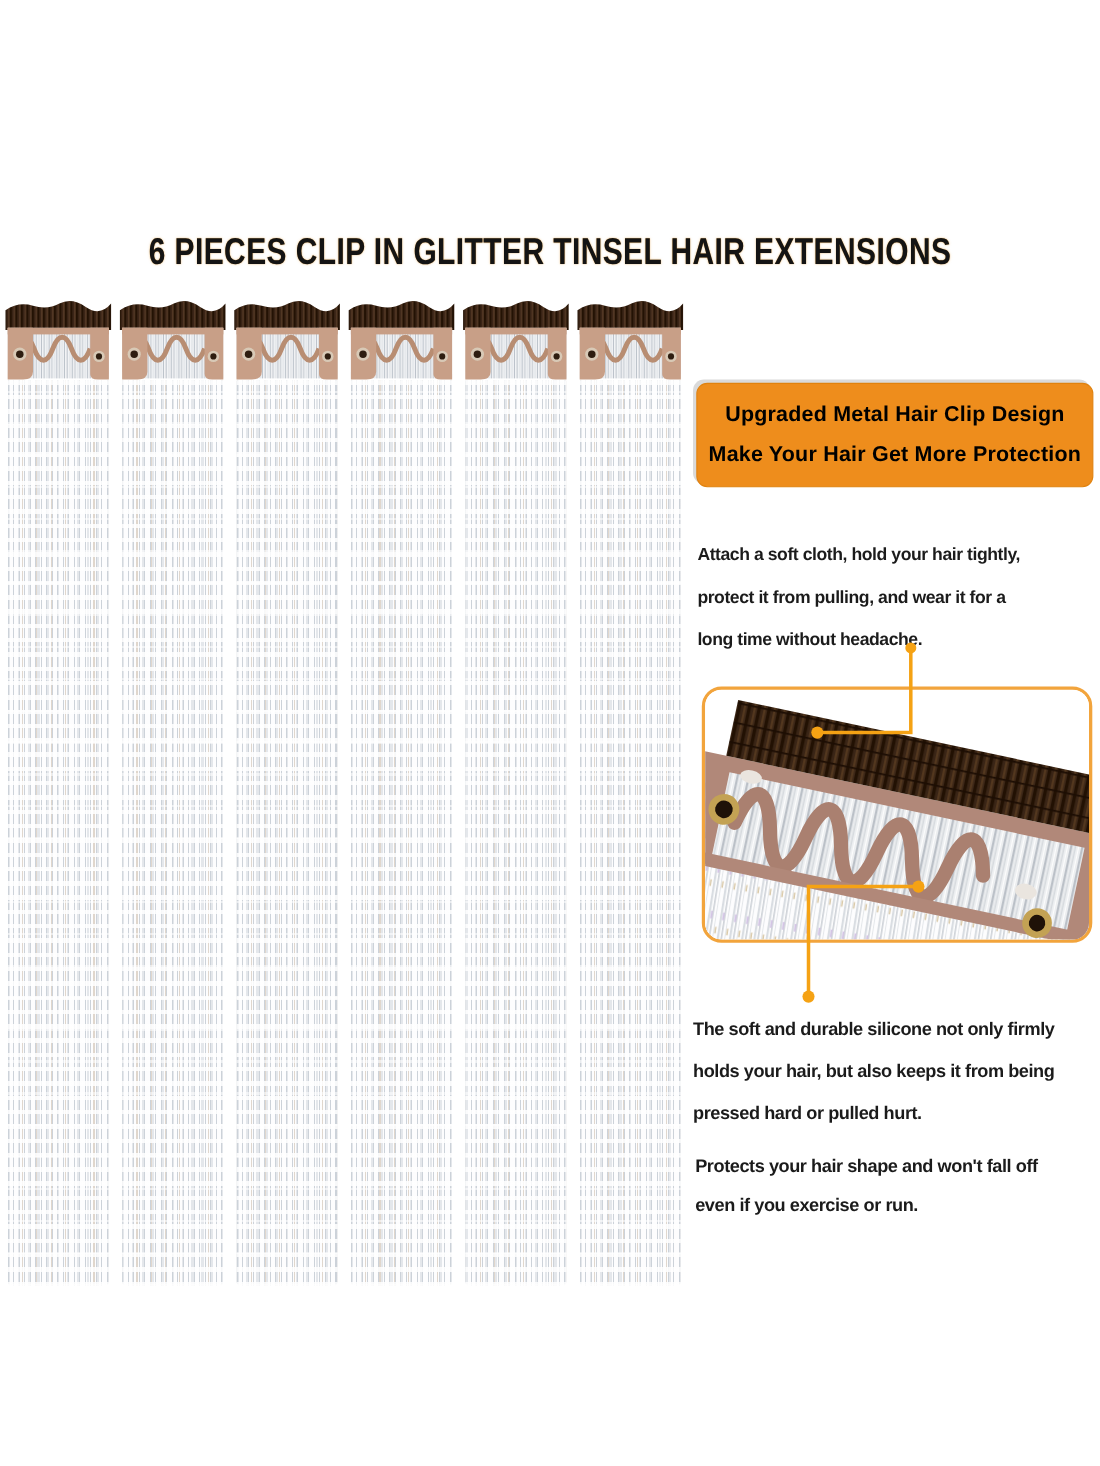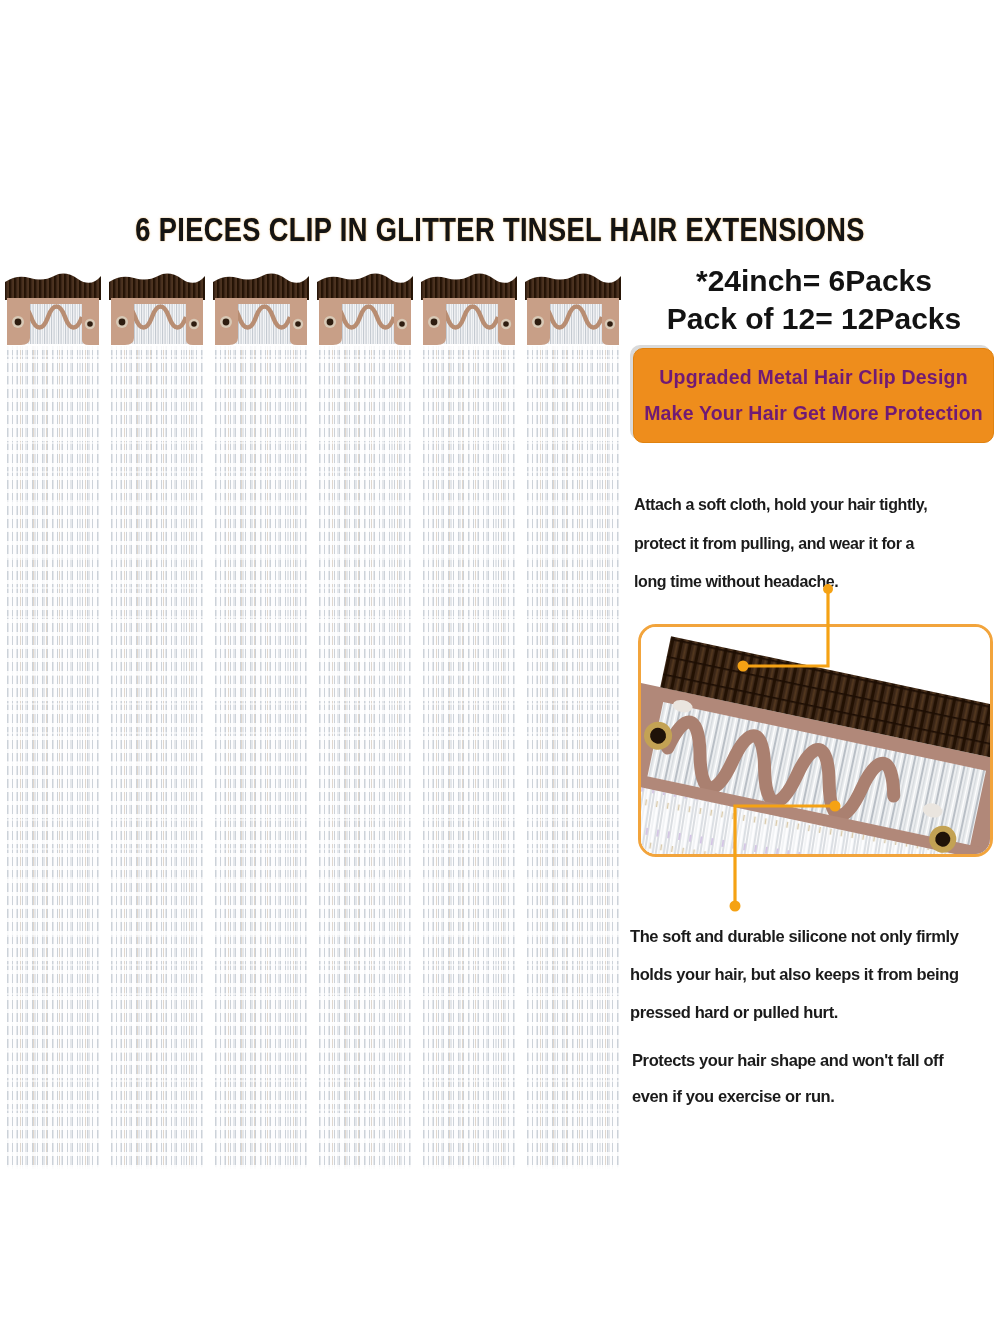--- a/index.html
+++ b/index.html
@@ -25,21 +25,21 @@
        repeating-linear-gradient(90deg, rgba(200,183,164,.55) 0 1px, rgba(255,255,255,0) 1px 13px),
        #fdfdfe;}
 
   
   .size-info{position:absolute;left:628px;top:262px;width:372px;text-align:center;
       font-size:30px;line-height:38px;font-weight:700;color:#131313;letter-spacing:0;}
   .banner{position:absolute;left:633px;top:348px;width:361px;height:95px;box-sizing:border-box;
       background:#ee8d1c;border:1px solid #e0820f;border-radius:10px;
       box-shadow:-3px -3px 0 #dadada;
       display:flex;flex-direction:column;justify-content:space-evenly;align-items:center;
-      color:#701a75;font-weight:700;font-size:19.5px;letter-spacing:.2px;padding:3px 0;}
+      color:#000000;font-weight:700;font-size:19.5px;letter-spacing:.2px;padding:3px 0;}
   .note{position:absolute;white-space:pre-line;color:#1b1b1b;font-weight:700;letter-spacing:-.4px;}
   #note-attach{left:634px;top:486px;width:370px;font-size:16px;line-height:38.5px;}
   #note-silicone{left:630px;top:917px;width:375px;font-size:16.5px;line-height:38px;}
   #note-protect{left:632px;top:1042px;width:375px;font-size:16.5px;line-height:36px;}
 
   
   .clip-panel{position:absolute;left:638px;top:624px;width:355px;height:233px;box-sizing:border-box;
       border:3px solid #f2a43c;border-radius:18px;overflow:hidden;background:#fff;}
   .clip-panel svg{display:block;width:100%;height:100%;}
 
@@ -177,24 +177,20 @@
         <circle cx="14" cy="51" r="6" fill="#d8c9b6"></circle>
         <circle cx="14" cy="51" r="3.4" fill="#2e1d10"></circle>
         <path d="M95,27 h-17 v42 q0,5 7,5 h10 z" fill="#c89f87"></path>
         <circle cx="86" cy="53" r="5.2" fill="#d8c9b6"></circle>
         <circle cx="86" cy="53" r="2.8" fill="#2e1d10"></circle>
       </svg>
       <div class="tinsel-body"></div>
     </div>
     </div>
 
-  <div class="size-info">
-    <div>*24inch= 6Packs</div>
-    <div>Pack of 12= 12Packs</div>
-  </div>
 
   <div class="banner">
     <div>Upgraded Metal Hair Clip Design</div>
     <div>Make Your Hair Get More Protection</div>
   </div>
 
   <div class="note" id="note-attach">Attach a soft cloth, hold your hair tightly,
 protect it from pulling, and wear it for a
 long time without headache.</div>
   <div class="note" id="note-silicone">The soft and durable silicone not only firmly

